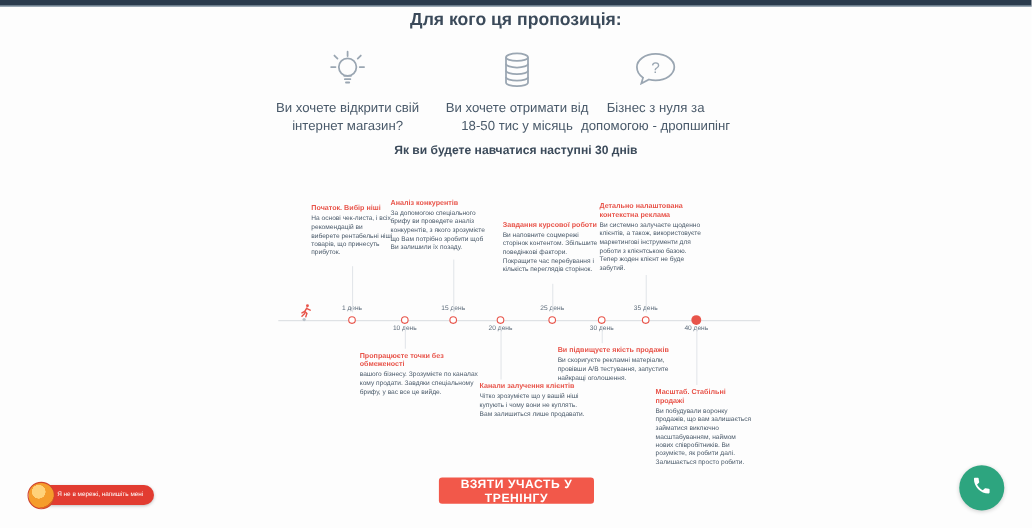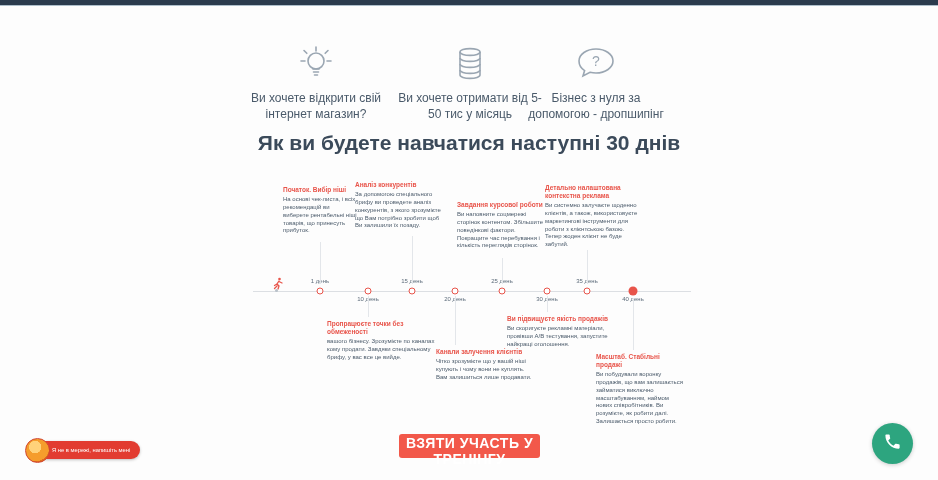--- a/index.html
+++ b/index.html
@@ -10,21 +10,21 @@
   
   .aud-title{position:absolute;left:0;top:10px;width:938px;text-align:center;
              font-size:16px;font-weight:bold;color:#3b4a5a;}
   .feature{position:absolute;top:40px;width:150px;transform:translateX(-50%);text-align:center;}
   .feature .ic{height:48px;display:flex;align-items:center;justify-content:center;}
   .feature .tx{margin-top:2px;font-size:12px;line-height:1.35;color:#4a5a6a;}
   .f1{left:316px;} .f2{left:470px;} .f3{left:596px;}
 
   
   .course-title{position:absolute;left:0;top:131px;width:938px;text-align:center;
-                font-size:21px;font-weight:bold;color:#3b4a5a;}
+                font-size:11px;font-weight:bold;color:#3b4a5a;}
   .course-sub{position:absolute;left:0;top:150px;width:938px;text-align:center;
               font-size:9px;color:#52616f;}
 
   
   .tl-line{position:absolute;left:253px;top:291px;width:438px;height:1px;background:#dcdfe3;}
   .tl-start{position:absolute;left:272px;top:276px;}
   .tl-startdot{position:absolute;left:275px;top:289px;width:3px;height:3px;border-radius:50%;background:#b9c1c9;}
   .tl-dot{position:absolute;top:291px;width:5px;height:5px;border:1.4px solid #e8544a;border-radius:50%;
           background:#fff;transform:translate(-50%,-50%);}
   .tl-dot.big{width:9px;height:9px;background:#e8544a;border:none;}
@@ -44,39 +44,40 @@
   .b1{left:355px;top:181px;width:86px;}
   .b2{left:457px;top:201px;width:90px;}
   .b3{left:545px;top:184px;width:94px;}
   .b4{left:327px;top:320px;width:114px;}
   .b5{left:436px;top:348px;width:96px;}
   .b6{left:507px;top:315px;width:110px;}
   .b7{left:596px;top:353px;width:90px;}
 
   
   .cta{position:absolute;left:399px;top:434px;width:141px;height:24px;background:#f2584a;border:none;
-       border-radius:3px;color:#fff;font-family:"Liberation Sans",sans-serif;font-size:14px;font-weight:bold;
+       border-radius:3px;color:#fff;font-family:"Liberation Sans",sans-serif;font-size:11px;font-weight:bold;
        letter-spacing:0.5px;cursor:pointer;}
 
   
   .chat{position:absolute;left:36px;top:441px;height:18px;background:#e23c31;border-radius:9px;
         display:flex;align-items:center;padding:0 10px 0 16px;cursor:pointer;box-shadow:0 1px 3px rgba(0,0,0,.25);}
   .chat .txt{color:#fff;font-size:5.8px;white-space:nowrap;}
   .chat-ava{position:absolute;left:25px;top:438px;width:23px;height:23px;border-radius:50%;
             background:radial-gradient(circle at 40% 35%,#ffd27a 0 30%,#f59d2c 31% 70%,#e06a1f 71% 100%);
             border:1px solid #d0452f;cursor:pointer;}
   .phone{position:absolute;left:872px;top:423px;width:41px;height:41px;border-radius:50%;background:#2da57f;
          display:flex;align-items:center;justify-content:center;cursor:pointer;box-shadow:0 1px 4px rgba(0,0,0,.2);}
 </style>
 </head>
 <body>
 
 <div class="page">
   <div class="topbar"></div>
 
+  <div class="aud-title">Для кого ця пропозиція:</div>
 
   <div class="feature f1">
     <div class="ic">
       <svg width="44" height="44" viewBox="0 0 44 44" fill="none" stroke="#9aa6b2" stroke-width="1.6" stroke-linecap="round">
         <circle cx="22" cy="19" r="8"></circle>
         <path d="M19 27 h6 M19.5 30 h5 M20.5 33 h3"></path>
         <path d="M22 5 v4 M10 8.5 l2.8 2.8 M34 8.5 l-2.8 2.8 M7 19 h4 M33 19 h4"></path>
       </svg>
     </div>
     <div class="tx">Ви хочете відкрити свій інтернет магазин?</div>
@@ -85,21 +86,21 @@
   <div class="feature f2">
     <div class="ic">
       <svg width="44" height="44" viewBox="0 0 44 44" fill="none" stroke="#9aa6b2" stroke-width="1.6">
         <ellipse cx="22" cy="10" rx="10" ry="3.4"></ellipse>
         <path d="M12 10 v6 c0 1.9 4.5 3.4 10 3.4 s10 -1.5 10 -3.4 v-6"></path>
         <path d="M12 16 v6 c0 1.9 4.5 3.4 10 3.4 s10 -1.5 10 -3.4 v-6"></path>
         <path d="M12 22 v6 c0 1.9 4.5 3.4 10 3.4 s10 -1.5 10 -3.4 v-6"></path>
         <path d="M12 28 v5 c0 1.9 4.5 3.4 10 3.4 s10 -1.5 10 -3.4 v-5"></path>
       </svg>
     </div>
-    <div class="tx">Ви хочете отримати від 5-50 тис у місяць</div>
+    <div class="tx">Ви хочете отримати від 18-50 тис у місяць</div>
   </div>
 
   <div class="feature f3">
     <div class="ic">
       <svg width="46" height="44" viewBox="0 0 46 44" fill="none" stroke="#9aa6b2" stroke-width="1.6">
         <path d="M23 7 c9.4 0 17 5.4 17 12 s-7.6 12 -17 12 c-2.1 0 -4.1 -0.26 -6 -0.74 L10 34 l1.6 -5.4 C8.2 26.4 6 23.4 6 19 6 12.4 13.6 7 23 7 Z"></path>
         <text x="23" y="24" text-anchor="middle" font-size="14" font-family="Liberation Sans, sans-serif" fill="#9aa6b2" stroke="none">?</text>
       </svg>
     </div>
     <div class="tx">Бізнес з нуля за допомогою - дропшипінг</div>

